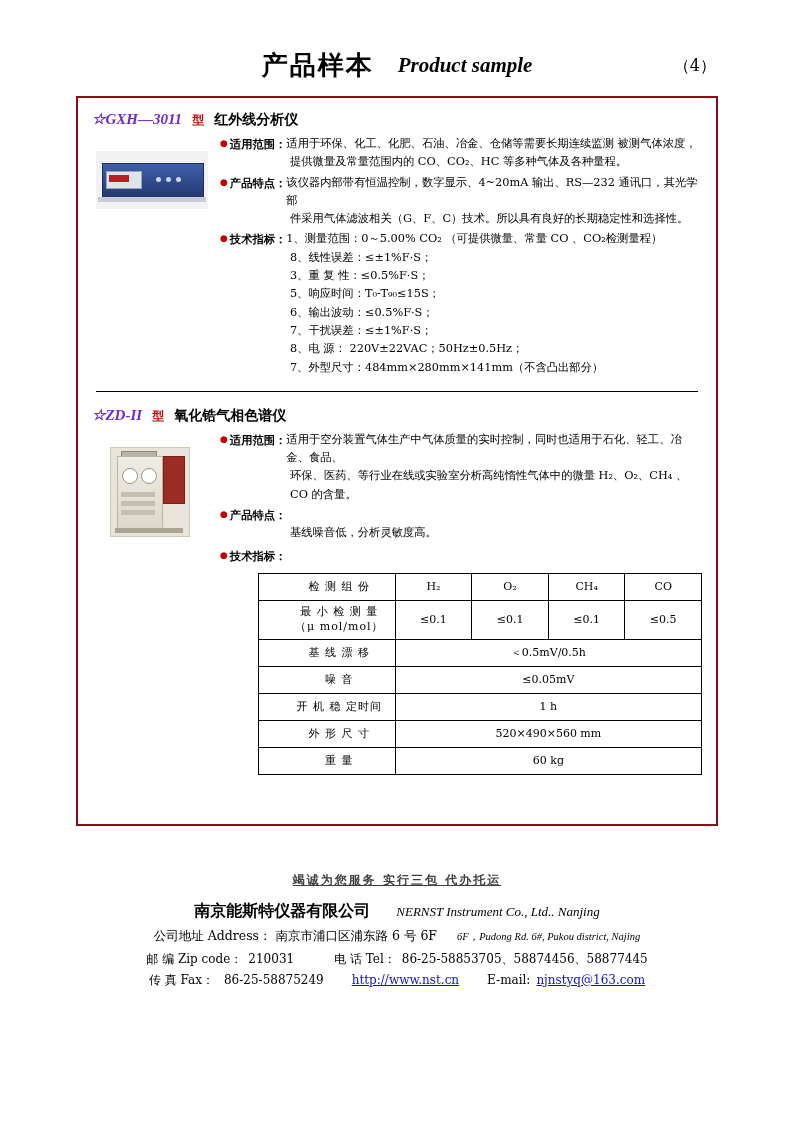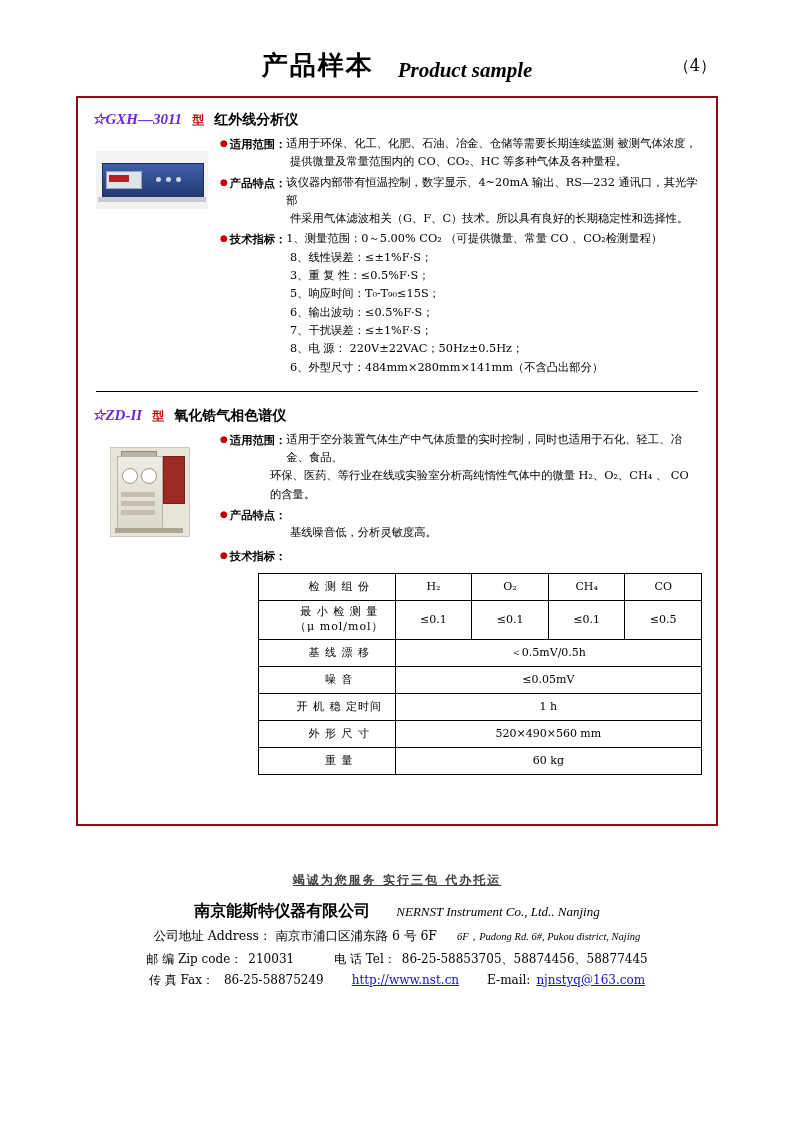--- a/index.html
+++ b/index.html
@@ -18,21 +18,21 @@
   .page {
     position: relative;
     width: 794px;
     height: 1123px;
     box-sizing: border-box;
   }
 
   
   .header {
     display: flex;
-    align-items: flex-end;
+    align-items: center;
     justify-content: center;
     padding-top: 48px;
     gap: 24px;
   }
   .header-cn {
     font-family: "DejaVu Serif", serif;
     font-size: 26px;
     font-weight: bold;
     letter-spacing: 2px;
   }
@@ -405,21 +405,21 @@
               <span class="lbl">技术指标：</span>
               <span class="txt spec-first">1、测量范围：0～5.00% CO₂ （可提供微量、常量 CO 、CO₂检测量程）</span>
             </div>
             <div class="spec-list" style="margin-top:0">
               <div class="spec-line">8、线性误差：≤±1%F·S；</div>
               <div class="spec-line">3、重 复 性：≤0.5%F·S；</div>
               <div class="spec-line">5、响应时间：T₀-T₉₀≤15S；</div>
               <div class="spec-line">6、输出波动：≤0.5%F·S；</div>
               <div class="spec-line">7、干扰误差：≤±1%F·S；</div>
               <div class="spec-line">8、电    源：   220V±22VAC；50Hz±0.5Hz；</div>
-              <div class="spec-line">6、外型尺寸：484mm×280mm×141mm（不含凸出部分）</div>
+              <div class="spec-line">7、外型尺寸：484mm×280mm×141mm（不含凸出部分）</div>
             </div>
           </div>
         </div>
       </div>
 
       <hr class="divider">
 
       <div>
         <div class="sec-title">
           <span class="model">☆ZD-II</span>
@@ -441,21 +441,21 @@
               <div class="foot"></div>
             </div>
           </div>
 
           <div class="text-col">
             <div class="bullet-row">
               <span class="bullet">●</span>
               <span class="lbl">适用范围：</span>
               <span class="txt">适用于空分装置气体生产中气体质量的实时控制，同时也适用于石化、轻工、冶金、食品、</span>
             </div>
-            <div style="margin-left:50px">环保、医药、等行业在线或实验室分析高纯惰性气体中的微量 H₂、O₂、CH₄ 、 CO 的含量。</div>
+            <div style="margin-left:70px">环保、医药、等行业在线或实验室分析高纯惰性气体中的微量 H₂、O₂、CH₄ 、 CO 的含量。</div>
 
             <div class="bullet-row" style="margin-top:2px">
               <span class="bullet">●</span>
               <span class="lbl">产品特点：</span>
             </div>
             <div style="margin-left:70px">基线噪音低，分析灵敏度高。</div>
 
             <div class="bullet-row" style="margin-top:4px">
               <span class="bullet">●</span>
               <span class="lbl">技术指标：</span>

